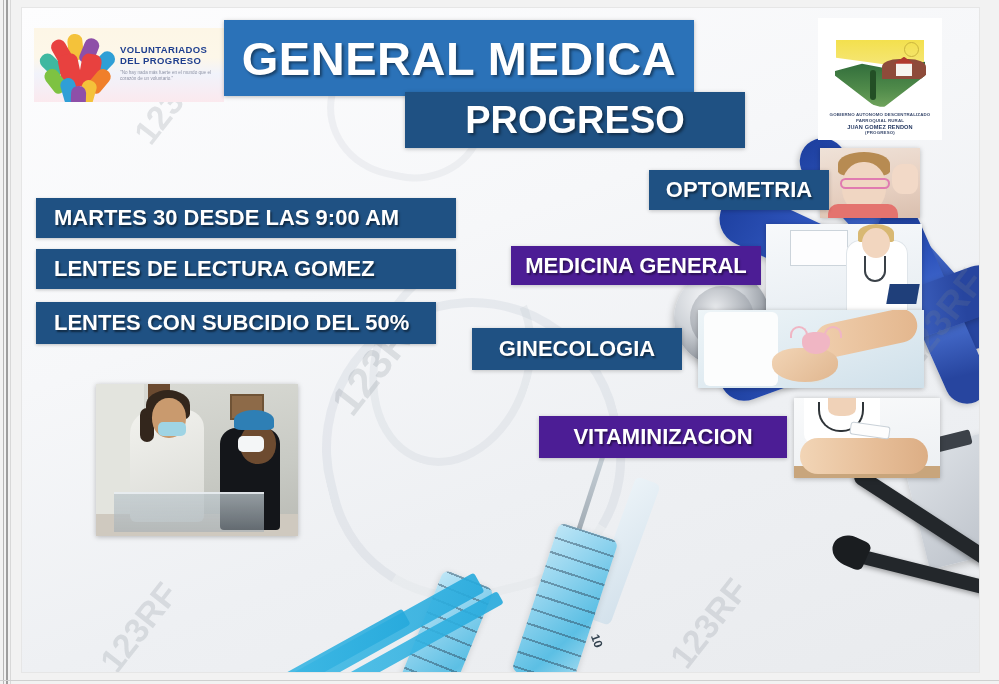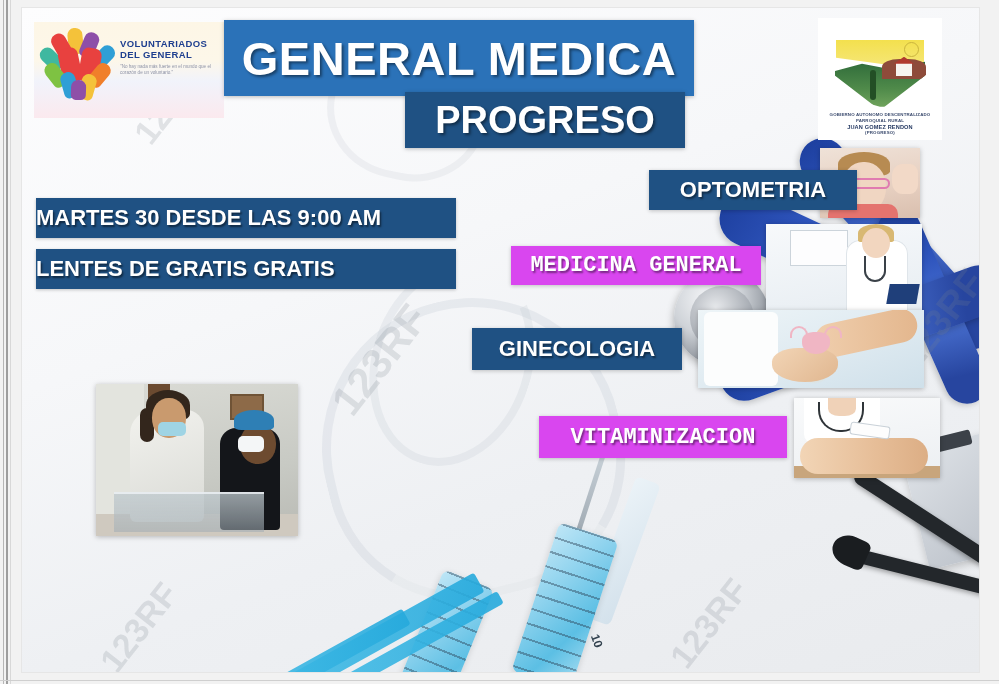--- a/index.html
+++ b/index.html
@@ -157,21 +157,21 @@
     user-select:none; white-space:nowrap;
   }
   #wm1 { left:295px; top:328px; }
   #wm2 { left:862px; top:290px; font-size:38px; }
   #wm3 { left:66px;  top:600px; font-size:34px; }
   #wm4 { left:636px; top:596px; font-size:34px; }
   #wm5 { left:100px; top:72px;  font-size:34px; }
 
   
   #logo-left {
-    position:absolute; left:12px; top:14px; width:190px; height:96px;
+    position:absolute; left:12px; top:20px; width:190px; height:74px;
     background:linear-gradient(180deg,#fdf6e6 0%,#fdf7e9 40%,#f1f3fb 62%,#fbe9ee 100%);
     overflow:hidden;
   }
   .heart-hands { position:absolute; left:8px; top:6px; width:74px; height:70px; }
   .hh {
     position:absolute; width:15px; height:26px; border-radius:7px 7px 5px 5px;
   }
   .vol-title {
     position:absolute; left:86px; top:16px;
     color:#1f3f8f; font-size:9.5px; font-weight:bold;
@@ -240,59 +240,60 @@
     display:flex; align-items:center;
   }
   #title-main .t {
     width:100%; text-align:center;
     color:#ffffff; font-size:47px; font-weight:bold;
     letter-spacing:.5px;
     text-shadow:2px 2px 3px rgba(0,0,0,.45);
     font-family:"Liberation Sans", sans-serif;
   }
   #title-sub {
-    position:absolute; left:383px; top:84px; width:280px; height:56px;
+    position:absolute; left:383px; top:84px; width:340px; height:56px;
     background:#1f5183;
     box-shadow:0 1px 4px rgba(0,0,0,.25);
     display:flex; align-items:center;
   }
   #title-sub .t {
     width:100%; text-align:center;
     color:#ffffff; font-size:38px; font-weight:bold;
     text-shadow:2px 2px 3px rgba(0,0,0,.45);
     font-family:"Liberation Sans", sans-serif;
   }
 
   
   .infobar {
     position:absolute;
     background:#1f5183;
     color:#ffffff;
     font-weight:bold;
     display:flex; align-items:center;
+    padding-left:18px;
     text-shadow:1.5px 1.5px 2px rgba(0,0,0,.5);
     box-shadow:0 1px 3px rgba(0,0,0,.22);
     font-family:"Liberation Sans", sans-serif;
   }
   #info-0 { left:14px; top:190px; width:420px; height:40px; font-size:22px; }
   #info-1 { left:14px; top:241px; width:420px; height:40px; font-size:22px; }
   #info-2 { left:14px; top:294px; width:400px; height:42px; font-size:22px; }
 
   
   .svc {
     position:absolute; color:#ffffff; font-weight:bold;
     display:flex; align-items:center; justify-content:center;
     text-shadow:1.5px 1.5px 2px rgba(0,0,0,.45);
     box-shadow:0 1px 4px rgba(0,0,0,.22);
     font-family:"Liberation Sans", sans-serif;
   }
   .svc.dark  { background:#1f5183; }
-  .svc.light { background:#d946ef;font-family:Liberation Mono, monospace; }
-
-  #svc-0 { left:627px; top:162px; width:208px; height:40px; font-size:22px; }
+  .svc.light { background:#4c1d95; }
+
+  #svc-0 { left:627px; top:162px; width:180px; height:40px; font-size:22px; }
   #svc-1 { left:489px; top:238px; width:250px; height:39px; font-size:22px; }
   #svc-2 { left:450px; top:320px; width:210px; height:42px; font-size:22px; }
   #svc-3 { left:517px; top:408px; width:248px; height:42px; font-size:22px; }
 
   
   .photo {
     position:absolute; overflow:hidden;
     box-shadow:0 1px 5px rgba(0,0,0,.25);
     background:#dfe3e8;
   }
@@ -549,21 +550,21 @@
         <div class="hh" style="left:18px;  top:20px; background:#e8413f; transform:rotate(-12deg); width:20px; height:34px;"></div>
         <div class="hh" style="left:38px;  top:20px; background:#e8413f; transform:rotate(10deg);  width:20px; height:34px;"></div>
         <div class="hh" style="left:6px;   top:34px; background:#7ec242; transform:rotate(-38deg);"></div>
         <div class="hh" style="left:50px;  top:34px; background:#f07f2a; transform:rotate(40deg);"></div>
         <div class="hh" style="left:20px;  top:44px; background:#2f9fd6; transform:rotate(-16deg);"></div>
         <div class="hh" style="left:38px;  top:46px; background:#f4c23a; transform:rotate(16deg);"></div>
         <div class="hh" style="left:29px;  top:52px; background:#8e4fa8; transform:rotate(2deg); height:20px;"></div>
       </div>
       <div class="vol-title">
         <div>VOLUNTARIADOS</div>
-        <div>DEL GENERAL</div>
+        <div>DEL PROGRESO</div>
       </div>
       <div class="vol-sub">"No hay nada más fuerte en el mundo que el corazón de un voluntario."</div>
     </div>
 
     <div id="logo-right">
       <div class="crest-wrap">
         <div class="crest-shield">
           <div class="crest-sky"></div>
           <div class="crest-green"></div>
           <div class="crest-hill"></div>
@@ -641,21 +642,22 @@
         <div class="p-mask"></div>
       <div class="nurse"></div>
         <div class="n-pony"></div>
         <div class="n-hair"></div>
       <div class="n-head"></div>
         <div class="n-mask"></div>
       <div class="glass-tbl"></div>
     </div>
 
     <div class="infobar" id="info-0">MARTES 30 DESDE LAS 9:00 AM</div>
-    <div class="infobar" id="info-1">LENTES DE GRATIS GRATIS</div>
+    <div class="infobar" id="info-1">LENTES DE LECTURA GOMEZ</div>
+    <div class="infobar" id="info-2">LENTES CON SUBCIDIO DEL 50%</div>
 
     <div class="svc dark" id="svc-0">OPTOMETRIA</div>
     <div class="svc light" id="svc-1">MEDICINA GENERAL</div>
     <div class="svc light" id="svc-3">VITAMINIZACION</div>
     <div class="svc dark" id="svc-2">GINECOLOGIA</div>
 
 
   </div>
 </div>
 

